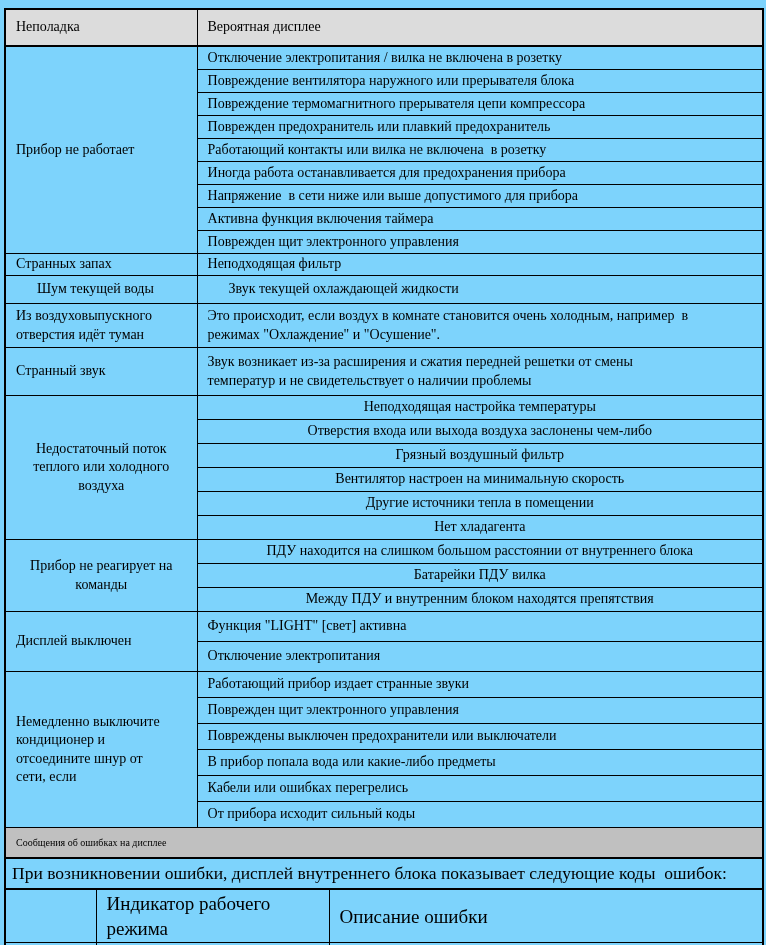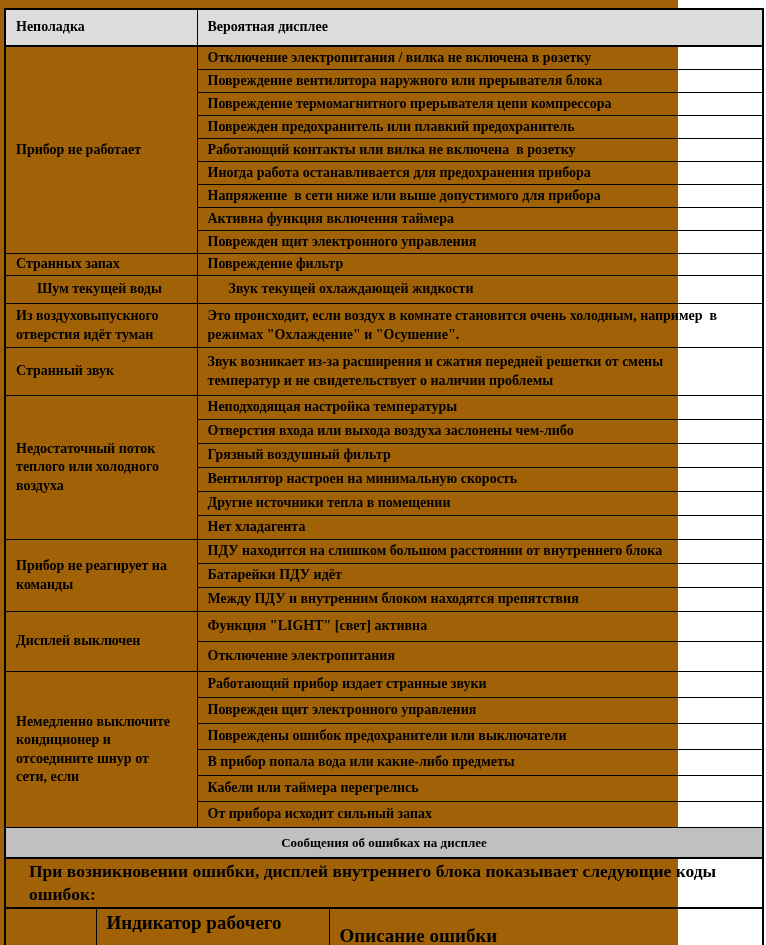--- a/index.html
+++ b/index.html
@@ -1,21 +1,21 @@
 <!DOCTYPE html>
 <html lang="ru"><head>
 <meta charset="utf-8">
 <style>
   html,body{margin:0;padding:0;background:#fff;}
   body{
     font-family:"Liberation Serif", serif;
     color:#000;
     width:766px;height:945px;overflow:hidden;position:relative;
   }
-  .sheet{position:absolute;left:0;top:0;width:678px;height:945px;background:#a16207;font-weight:bold;}
+  .sheet{position:absolute;left:0;top:0;width:766px;height:945px;background:#7dd3fc;}
   table.doc{
     position:absolute;left:4px;top:8px;width:758px;
     border-collapse:collapse;
     border:2px solid #000;
     table-layout:fixed;
   }
   td{
     border:1px solid #000;
     padding:1px 10px;
     font-size:14px;
@@ -28,35 +28,34 @@
     background:#dcdcdc;
     height:33px;
     border-bottom:2px solid #000;
     font-size:14px;
   }
   tr.r-g1 td{height:20px;margin-top:32px;}
   tr.r-s  td{height:19px;}
   tr.r-s2 td{height:25px;padding-left:31px;}
   tr.r-ml td{height:41px;}
   tr.r-ml2 td{height:45px;}
-  tr.r-g6 td{height:21px;}
+  tr.r-g6 td{height:21px;text-align:center;}
   tr.r-g8 td{height:27px;}
   tr.r-g9 td{height:23px;margin-left:21px;}
   tr.band td{
     background:#c0c0c0;
     height:27px;
-    font-size:13px;
+    font-size:10px;
     border-bottom:2px solid #000;
-    text-align:center;
   }
   tr.note td{
     height:27px;
     font-size:17.5px;
     border-bottom:2px solid #000;
-    padding-left:23px;
+    padding-left:6px;
     margin-left:48px;
   }
   tr.errhdr td{height:20px;font-size:19px;}
   tr.errrow td{height:21px;font-size:13.5px;}
   td.code-cell{text-align:center;padding:1px 4px;}
   .sevenseg{
     display:inline-flex;
     gap:2px;
     transform:skewX(-8deg);
     vertical-align:middle;
@@ -105,21 +104,21 @@
         </tr>
     <tr class="r-g1">
           <td colspan="2">Активна функция включения таймера</td>
         </tr>
     <tr class="r-g1">
           <td colspan="2">Поврежден щит электронного управления</td>
         </tr>
 
     <tr class="r-s">
       <td colspan="2">Странных запах</td>
-      <td colspan="2">Повреждение фильтр</td>
+      <td colspan="2">Неподходящая фильтр</td>
     </tr>
 
     <tr class="r-s2">
       <td colspan="2">Шум текущей воды</td>
       <td colspan="2">Звук текущей охлаждающей жидкости</td>
     </tr>
 
     <tr class="r-ml">
       <td colspan="2">Из воздуховыпускного
 отверстия идёт туман</td>
@@ -154,21 +153,21 @@
     <tr class="r-g6">
           <td colspan="2">Нет хладагента</td>
         </tr>
 
     <tr class="r-g6">
       <td colspan="2" rowspan="3">Прибор не реагирует на
 команды</td>
       <td colspan="2">ПДУ находится на слишком большом расстоянии от внутреннего блока</td>
     </tr>
     <tr class="r-g6">
-          <td colspan="2">Батарейки ПДУ идёт</td>
+          <td colspan="2">Батарейки ПДУ вилка</td>
         </tr>
     <tr class="r-g6">
           <td colspan="2">Между ПДУ и внутренним блоком находятся препятствия</td>
         </tr>
 
     <tr class="r-g8">
       <td colspan="2" rowspan="2">Дисплей выключен</td>
       <td colspan="2">Функция "LIGHT" [свет] активна</td>
     </tr>
     <tr class="r-g8">
@@ -179,30 +178,30 @@
       <td colspan="2" rowspan="6">Немедленно выключите
 кондиционер и
 отсоедините шнур от
 сети, если</td>
       <td colspan="2">Работающий прибор издает странные звуки</td>
     </tr>
     <tr class="r-g9">
           <td colspan="2">Поврежден щит электронного управления</td>
         </tr>
     <tr class="r-g9">
-          <td colspan="2">Повреждены ошибок предохранители или выключатели</td>
+          <td colspan="2">Повреждены выключен предохранители или выключатели</td>
         </tr>
     <tr class="r-g9">
           <td colspan="2">В прибор попала вода или какие-либо предметы</td>
         </tr>
     <tr class="r-g9">
-          <td colspan="2">Кабели или таймера перегрелись</td>
-        </tr>
-    <tr class="r-g9">
-          <td colspan="2">От прибора исходит сильный запах</td>
+          <td colspan="2">Кабели или ошибках перегрелись</td>
+        </tr>
+    <tr class="r-g9">
+          <td colspan="2">От прибора исходит сильный коды</td>
         </tr>
 
     <tr class="band">
       <td colspan="4">Сообщения об ошибках на дисплее</td>
     </tr>
     <tr class="note">
       <td colspan="4">При возникновении ошибки, дисплей внутреннего блока показывает следующие коды  ошибок:</td>
     </tr>
 
     <tr class="errhdr">

